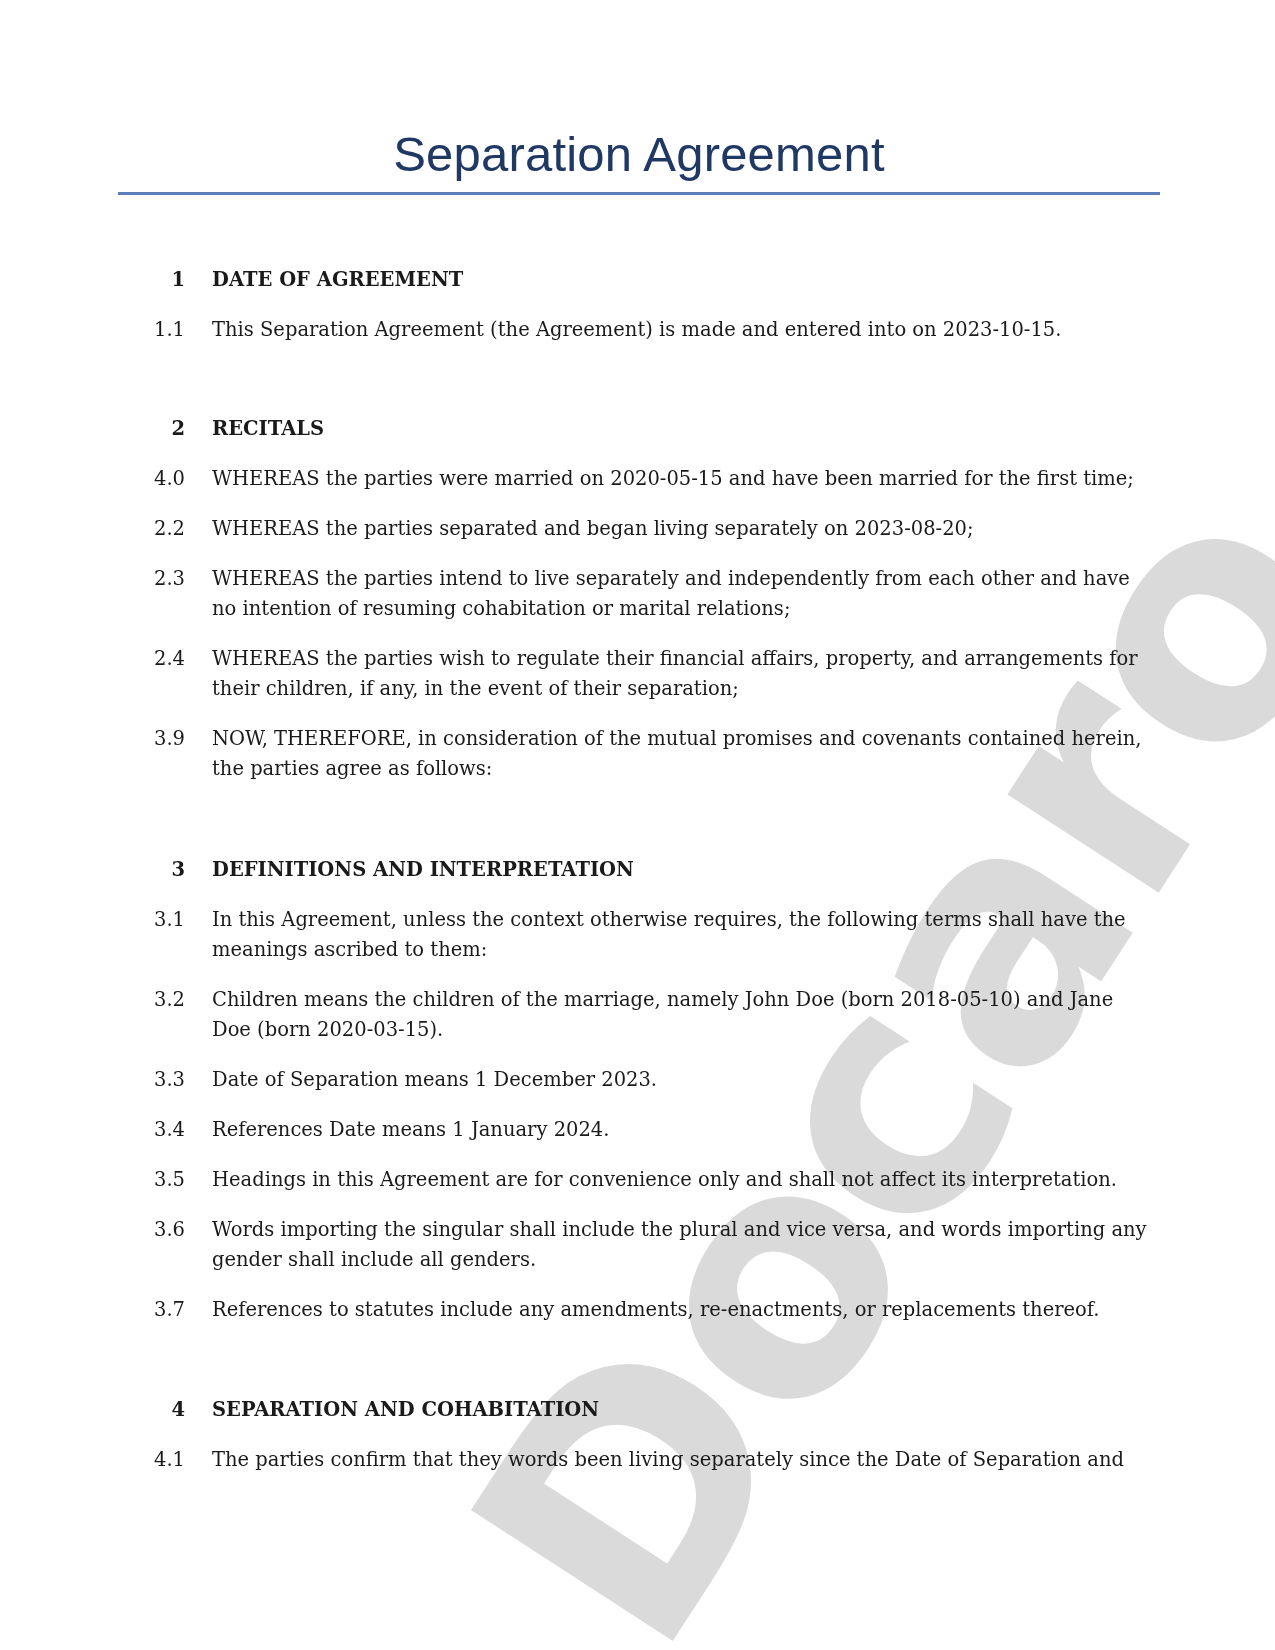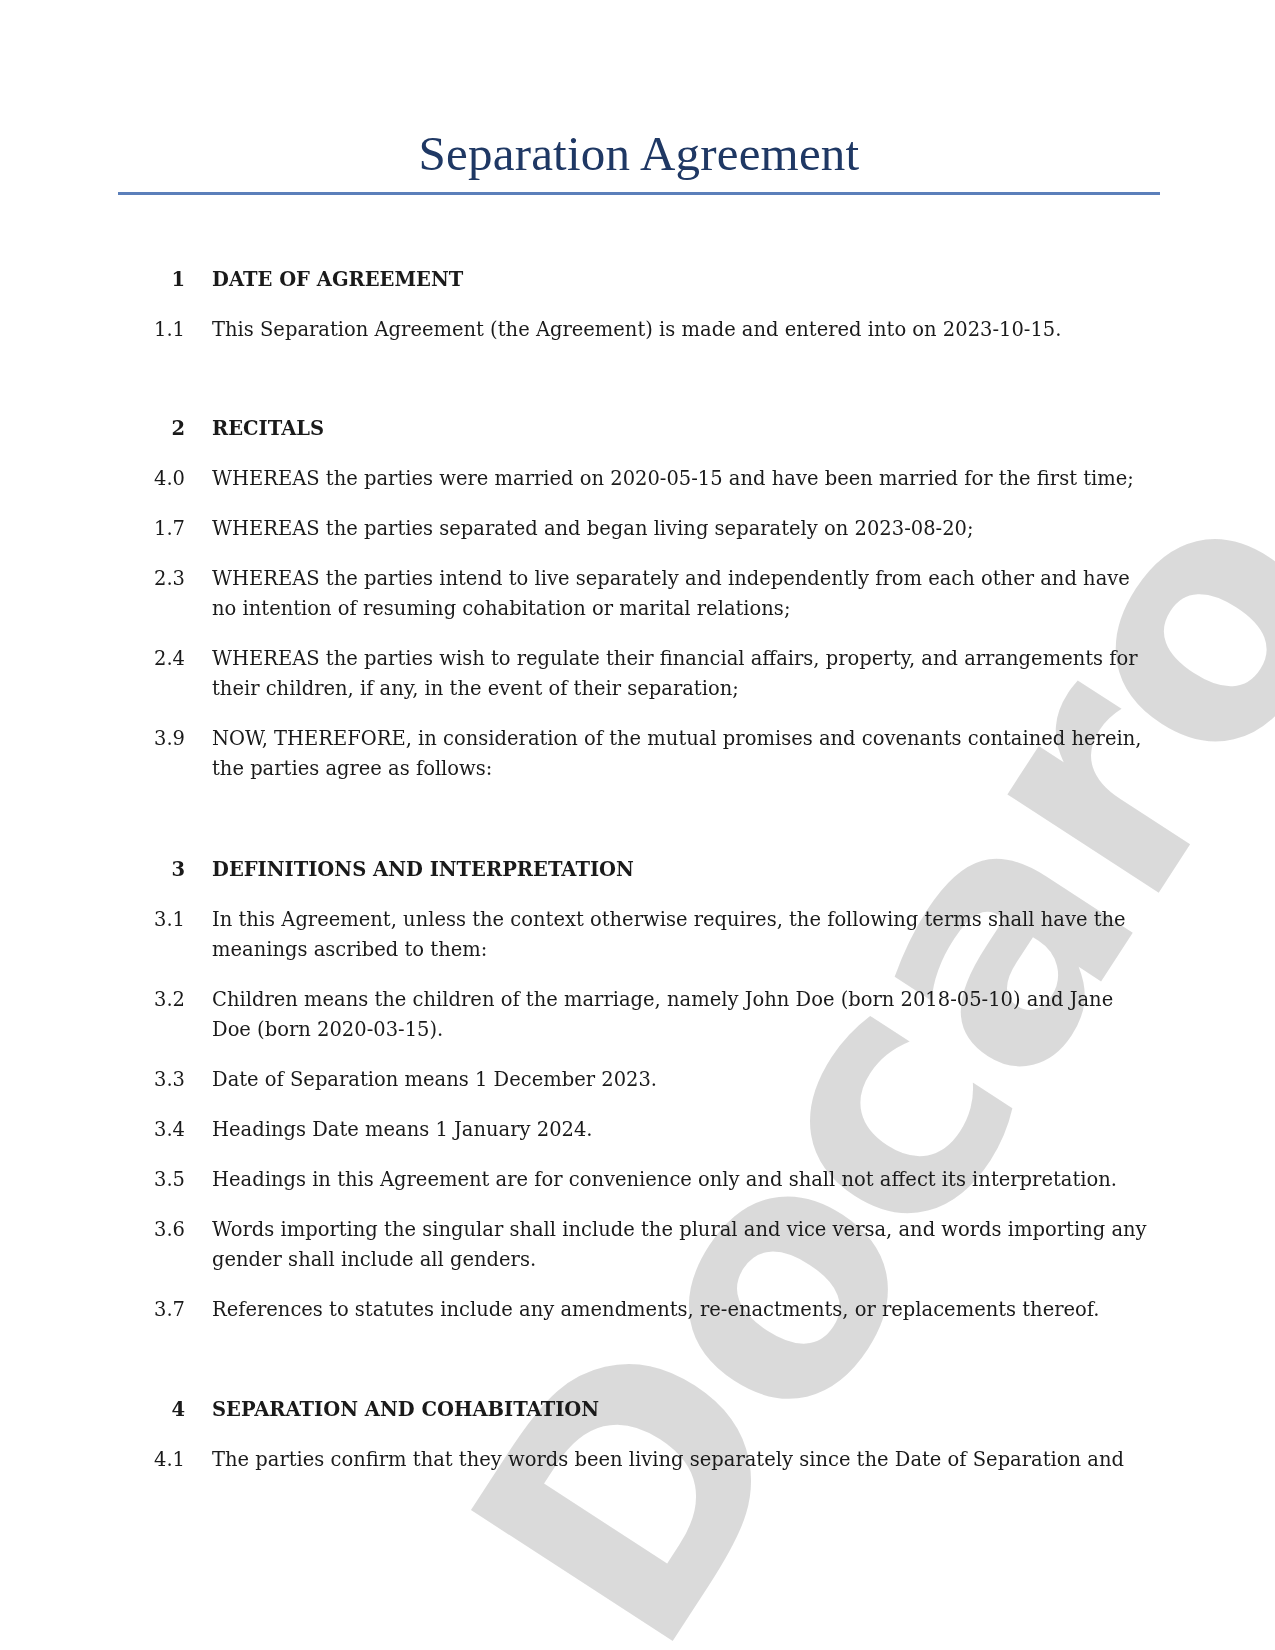--- a/index.html
+++ b/index.html
@@ -20,21 +20,21 @@
       left: 0; top: 0;
       width: 1275px;
       height: 1650px;
     }
     .title {
       position: absolute;
       left: 118px;
       top: 118px;
       width: 1042px;
       text-align: center;
-      font-family: Liberation Serif, serif;
+      font-family: Liberation Sans, sans-serif;
       font-size: 49px;
       color: #1f3864;
       letter-spacing: 0.2px;
       line-height: 72px;
     }
     .title-rule {
       position: absolute;
       left: 118px;
       top: 192px;
       width: 1042px;
@@ -101,21 +101,21 @@
 
     <div class="line heading" style="top:414px;">
       <span class="num">2</span>
       <span class="text">RECITALS</span>
     </div>
     <div class="line" style="top:464px;">
       <span class="num">4.0</span>
       <span class="text">WHEREAS the parties were married on 2020-05-15 and have been married for the first time;</span>
     </div>
     <div class="line" style="top:514px;">
-      <span class="num">1.7</span>
+      <span class="num">2.2</span>
       <span class="text">WHEREAS the parties separated and began living separately on 2023-08-20;</span>
     </div>
     <div class="line" style="top:564px;">
       <span class="num">2.3</span>
       <span class="text">WHEREAS the parties intend to live separately and independently from each other and have</span>
     </div>
     <div class="line" style="top:594px;">
       <span class="text">no intention of resuming cohabitation or marital relations;</span>
     </div>
     <div class="line" style="top:644px;">
@@ -150,21 +150,21 @@
     </div>
     <div class="line" style="top:1015px;">
       <span class="text">Doe (born 2020-03-15).</span>
     </div>
     <div class="line" style="top:1065px;">
       <span class="num">3.3</span>
       <span class="text"><b>Date of Separation</b><span> means 1 December 2023.</span></span>
     </div>
     <div class="line" style="top:1115px;">
       <span class="num">3.4</span>
-      <span class="text"><b>Headings Date</b><span> means 1 January 2024.</span></span>
+      <span class="text"><b>References Date</b><span> means 1 January 2024.</span></span>
     </div>
     <div class="line" style="top:1165px;">
       <span class="num">3.5</span>
       <span class="text">Headings in this Agreement are for convenience only and shall not affect its interpretation.</span>
     </div>
     <div class="line" style="top:1215px;">
       <span class="num">3.6</span>
       <span class="text">Words importing the singular shall include the plural and vice versa, and words importing any</span>
     </div>
     <div class="line" style="top:1245px;">

